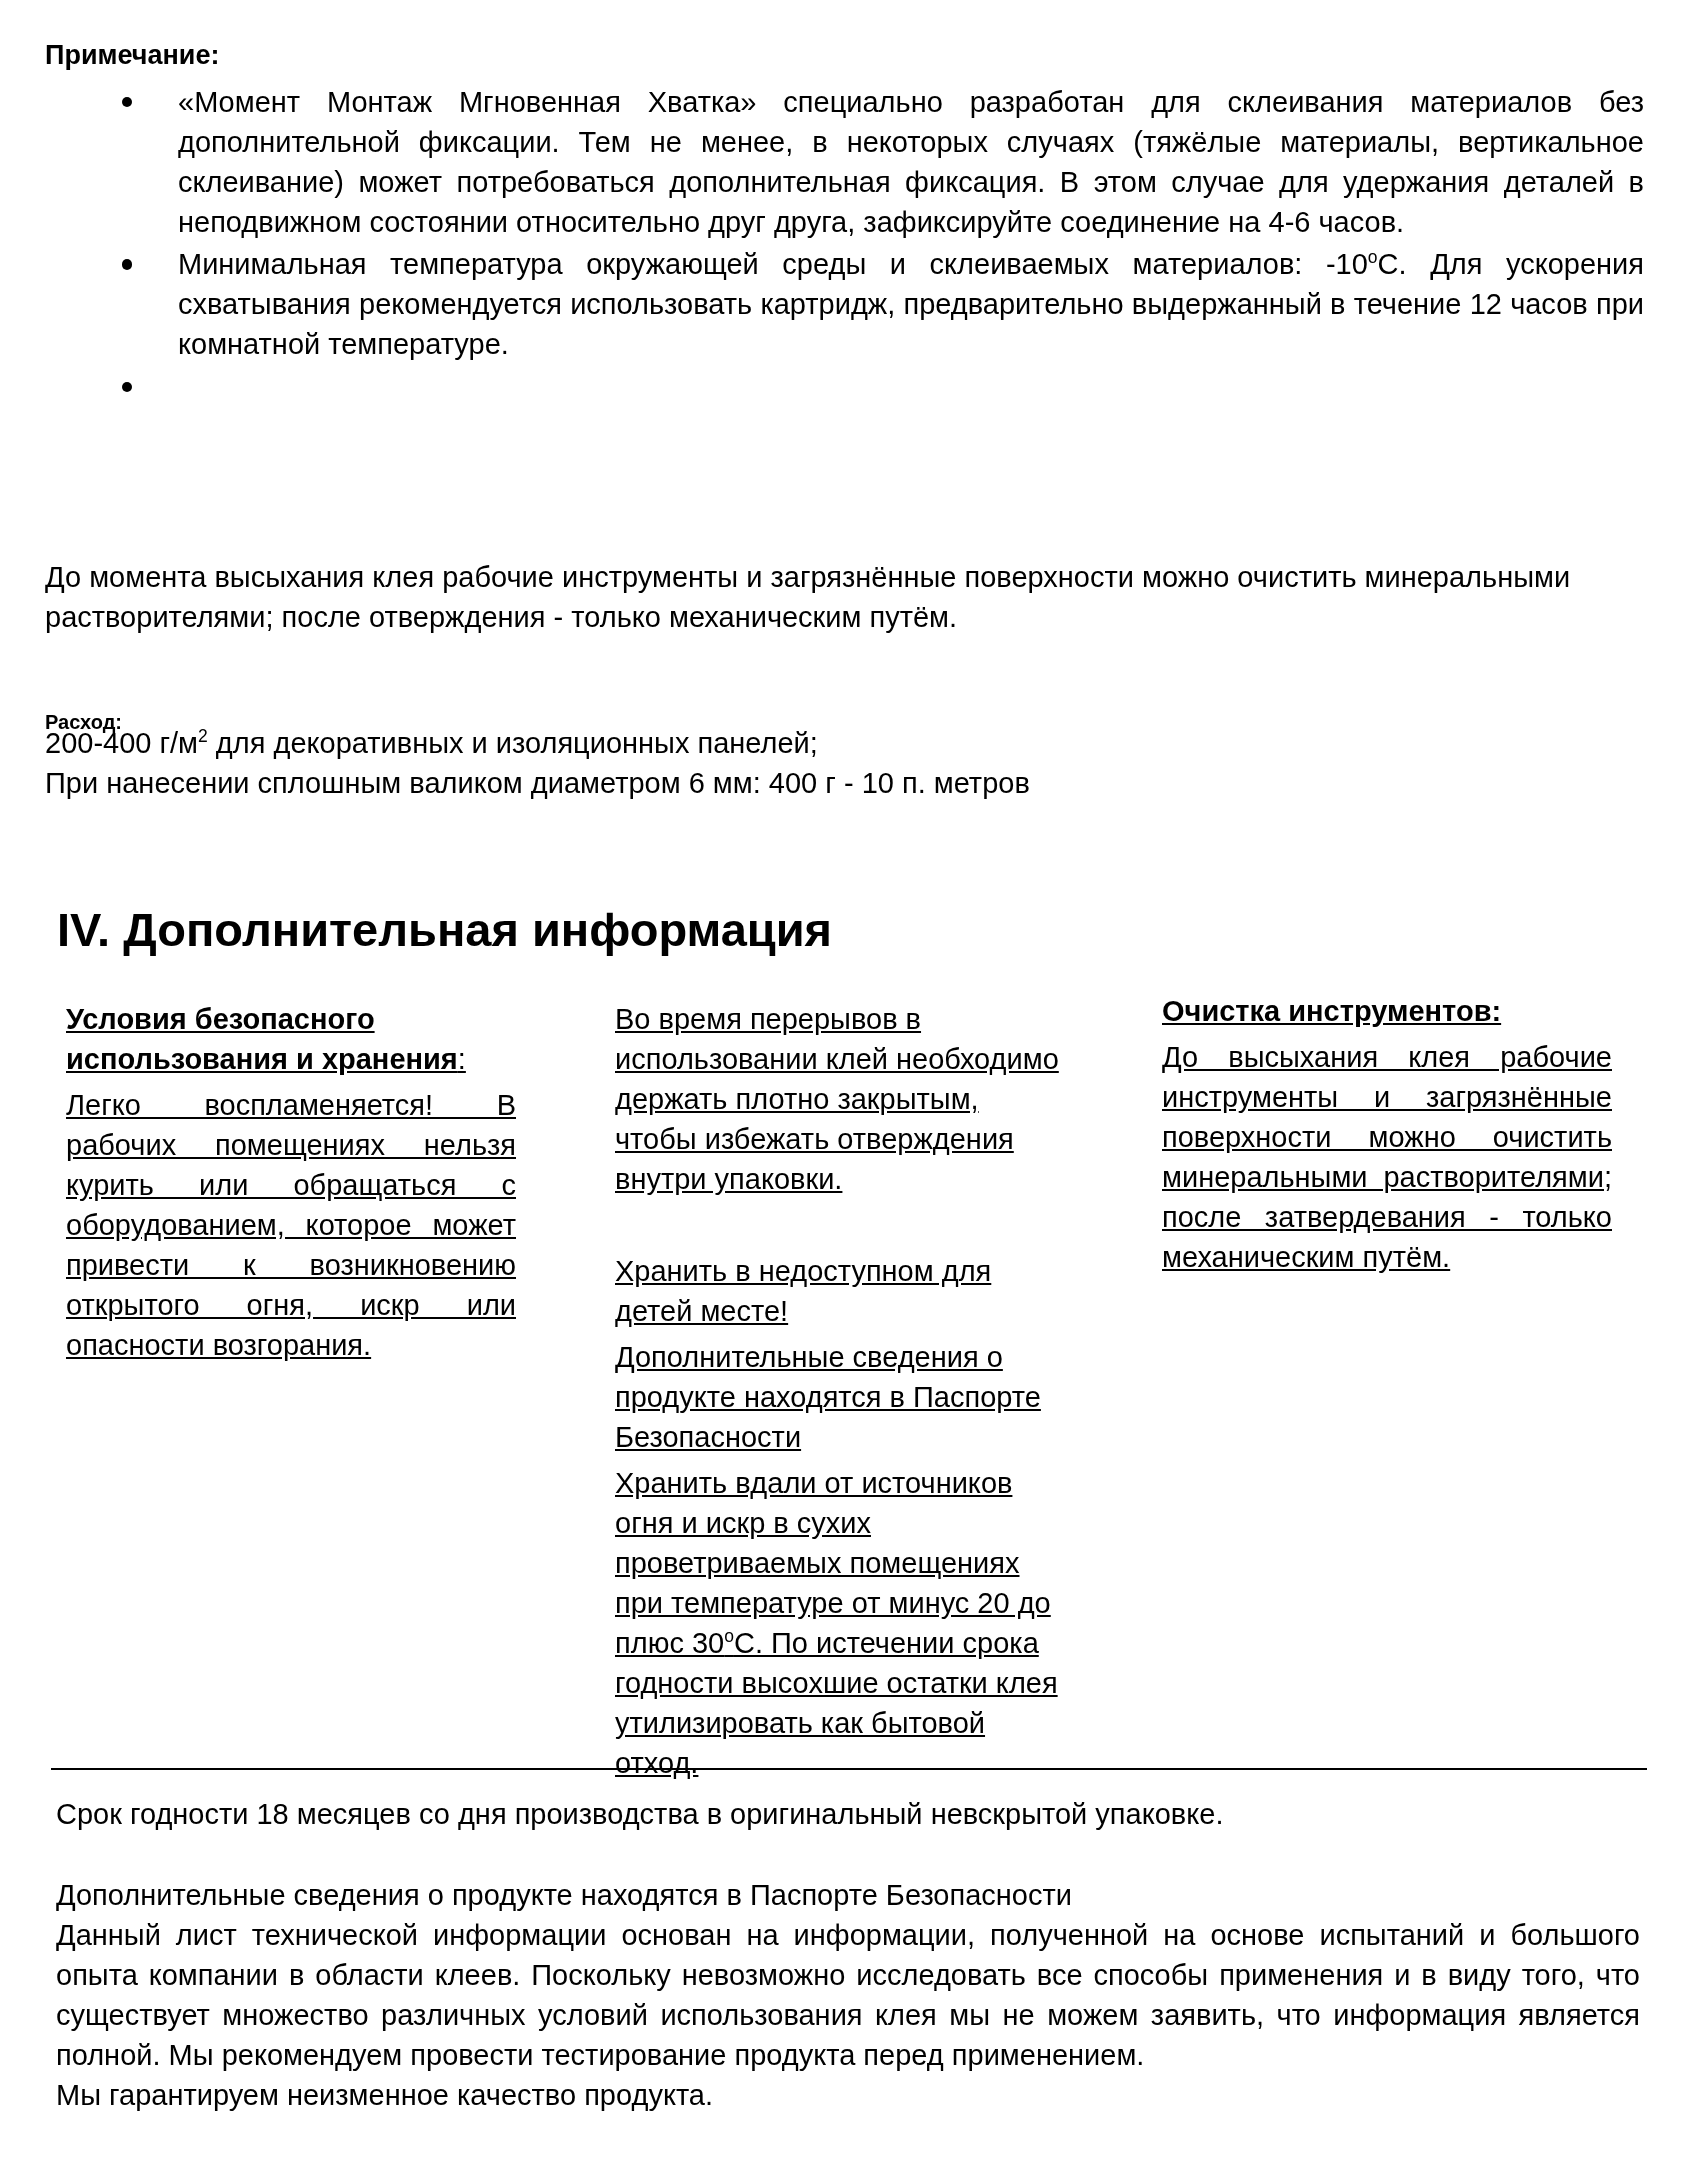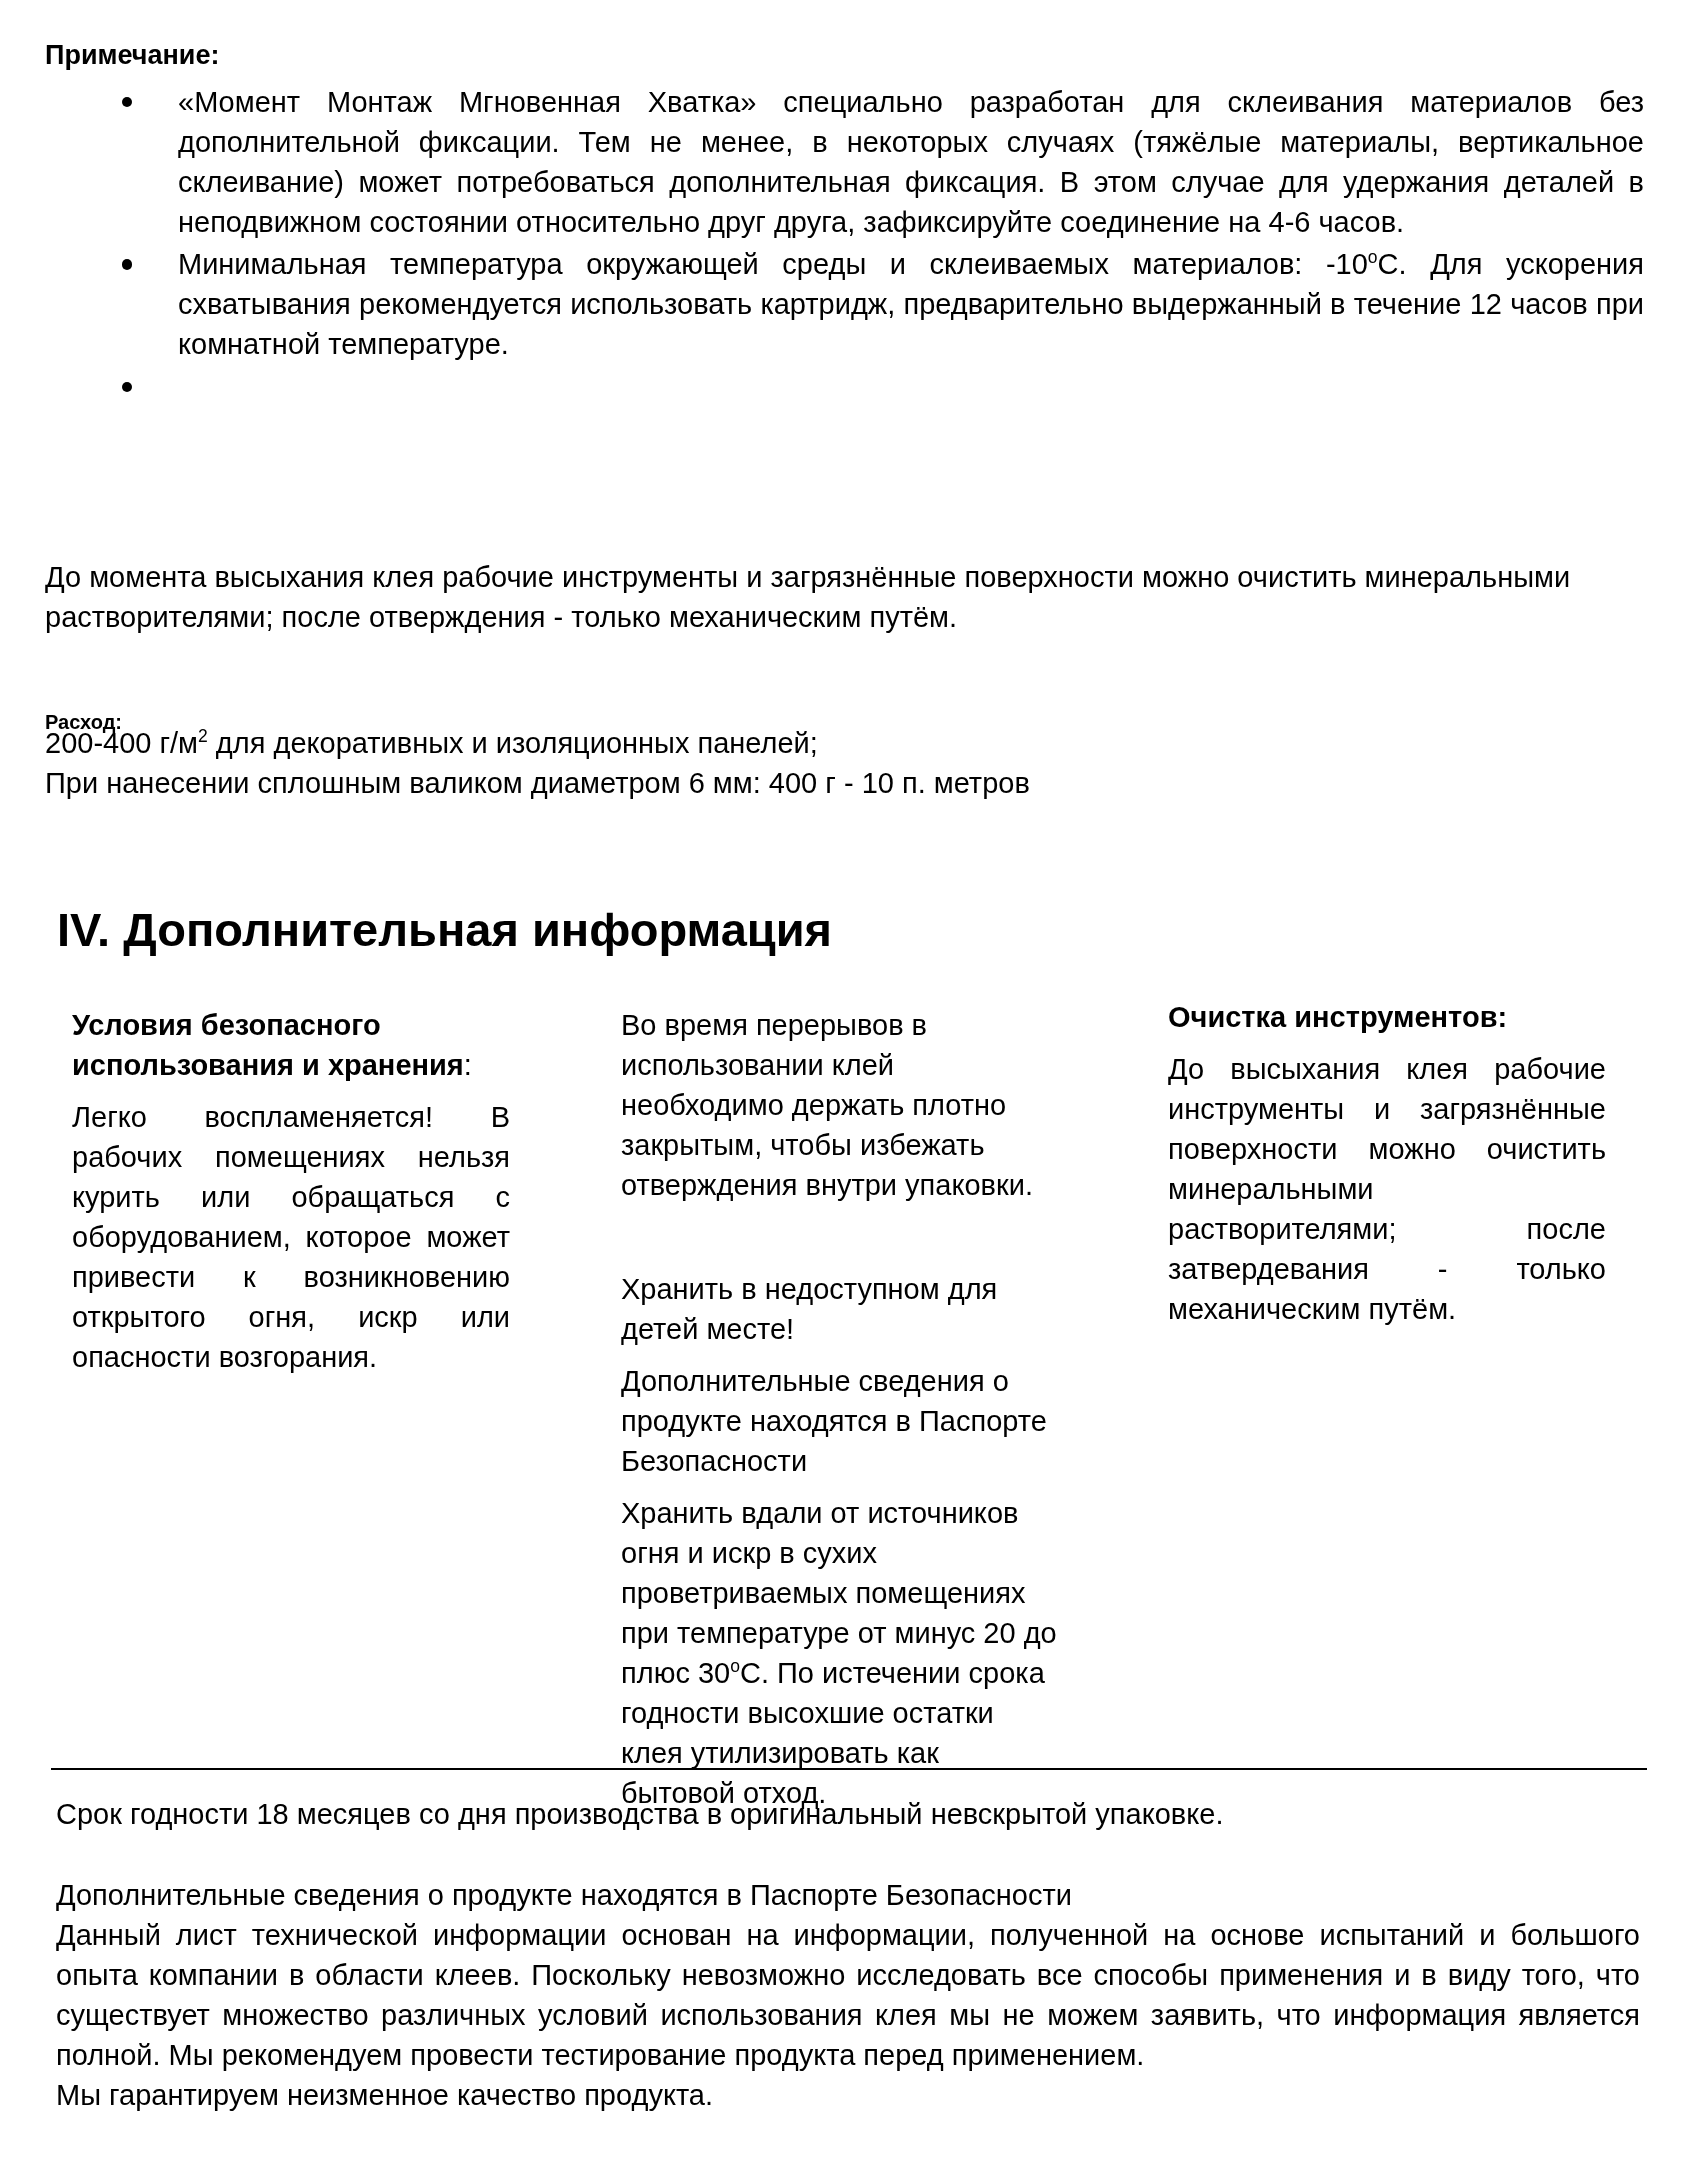--- a/index.html
+++ b/index.html
@@ -14,21 +14,21 @@
   .bullets { left: 101px; top: 68px; width: 1529px; margin: 14px; padding: 0; list-style: none; }
   .bullets li { position: relative; padding-left: 63px; text-align: justify; text-align-last: left; margin-bottom: 2.2px; }
   .bullet-dot { position: absolute; left: 7.3px; top: 15.3px; width: 10.2px; height: 10.2px; border-radius: 50%; background: #000; }
   .para { left: 45px; width: 1577px; }
   .sup { font-size: 17.5px; vertical-align: 11px; line-height: 0; }
   .section-heading { left: 57px; top: 893px; font-size: 47px; font-weight: bold; line-height: 73px; }
   .col { width: 462px; }
   .col1 { left: 60px; top: 993px; }
   .col2 { left: 609px; top: 993px; }
   .col3 { left: 1156px; top: 985px; }
-  .col p { margin: 12px; }
+  .col p { margin: 6px; text-decoration: underline; }
   .col .justified { text-align: justify; text-align-last: left; }
   .gap { height: 40px; }
   .rule { left: 51px; top: 1768px; width: 1596px; height: 2.2px; background: #000; }
   .footer { left: 56px; width: 1584px; }
   .footer p { margin: 0; }
   .footer .justified { text-align: justify; text-align-last: left; }
 </style>
 </head>
 <body>
 

